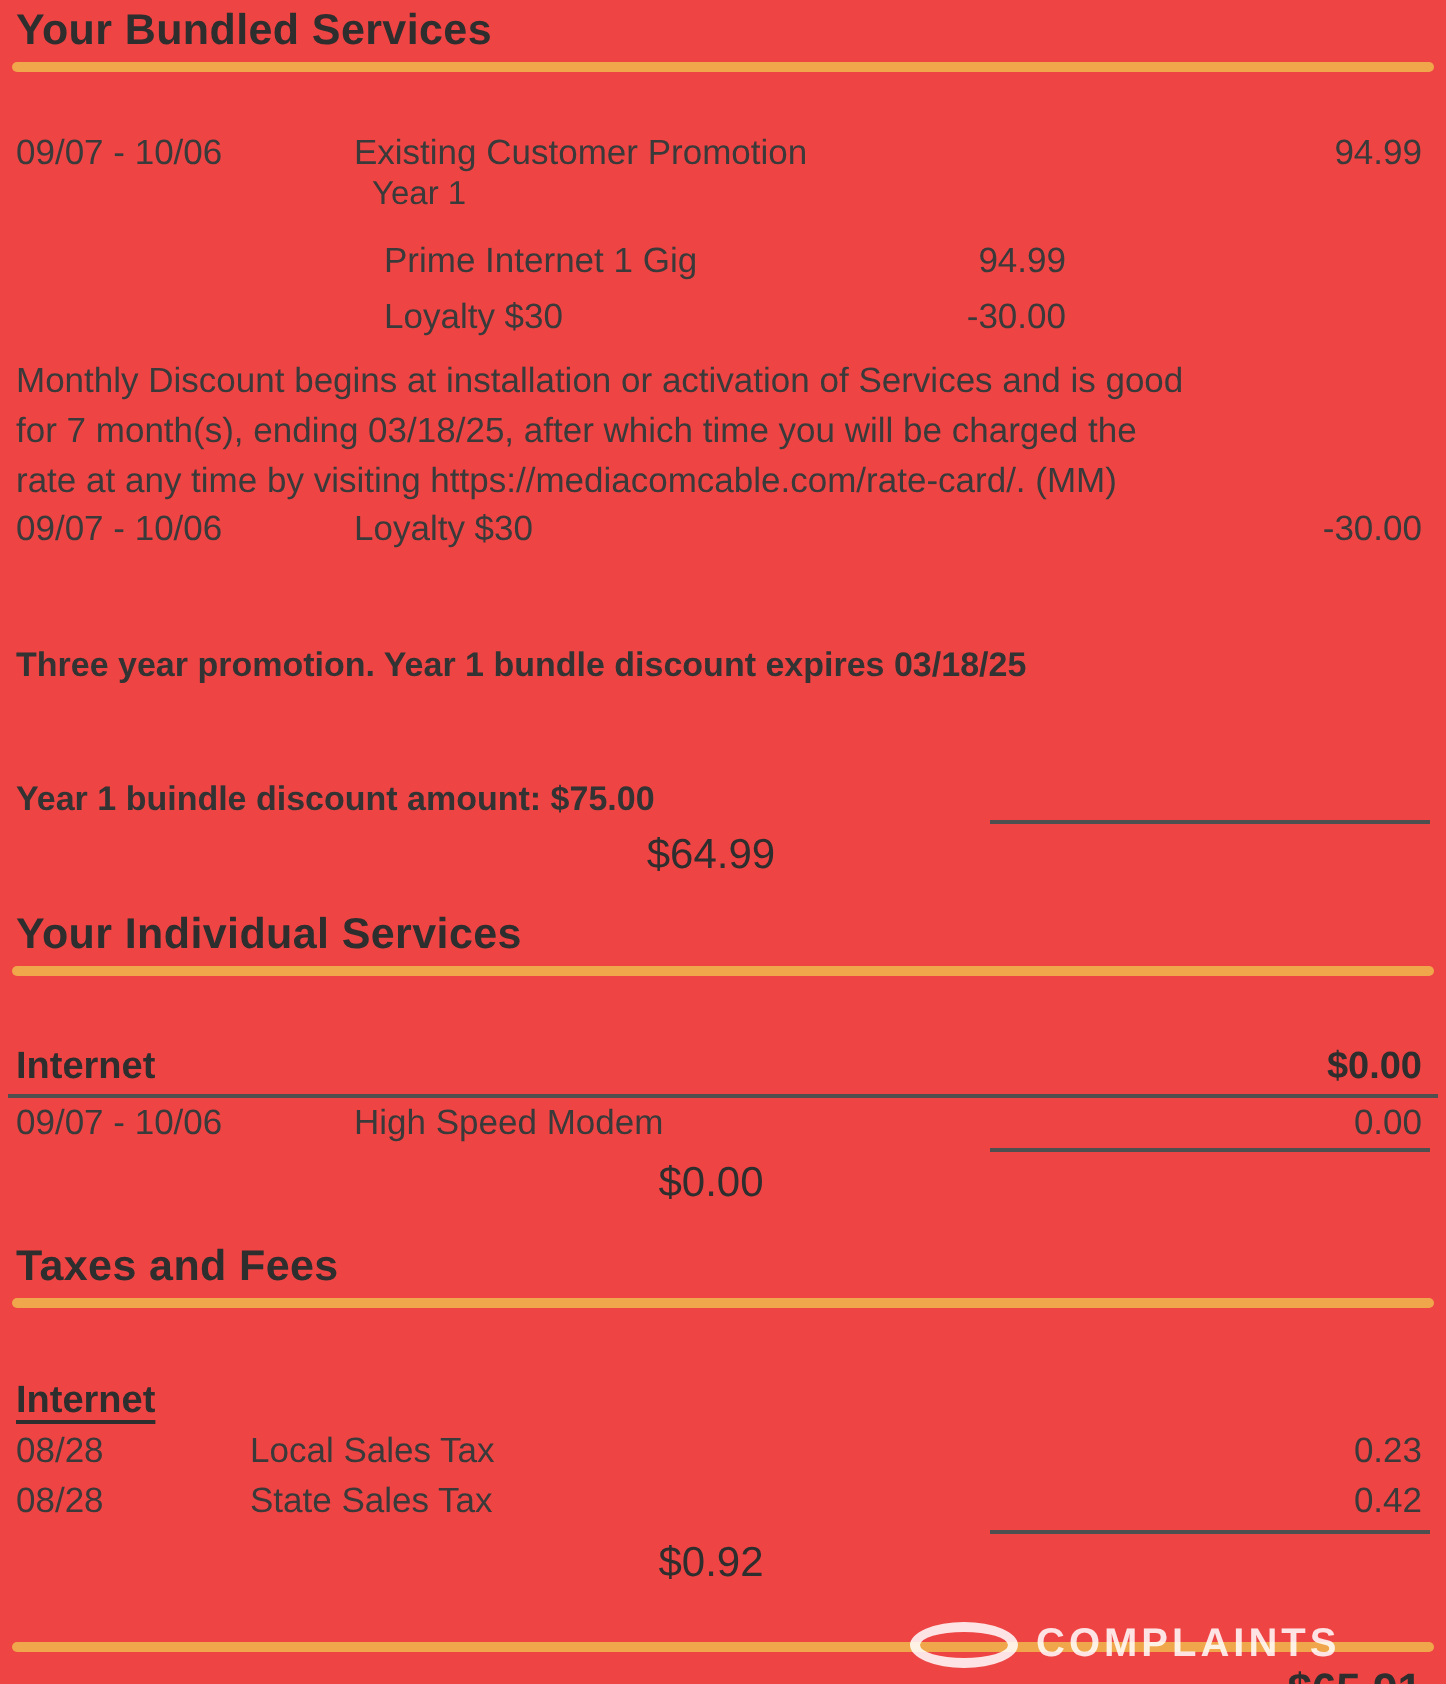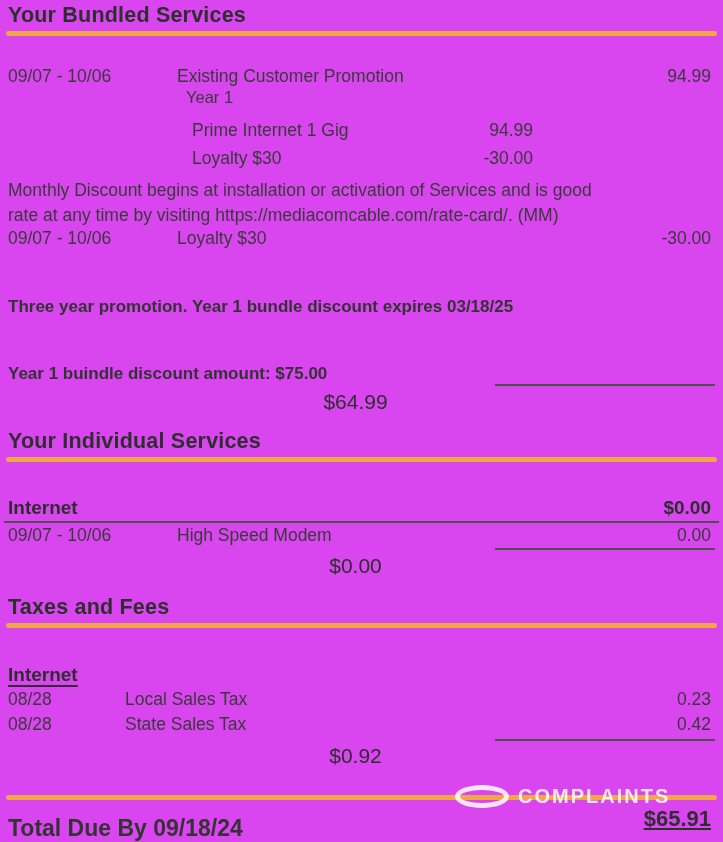--- a/index.html
+++ b/index.html
@@ -1,19 +1,19 @@
 <!DOCTYPE html>
 <html><head>
 <meta charset="utf-8">
 <style>
   html,body{margin:0;padding:0;background:#ffffff;}
   .page{
     position:relative;
     width:723px;height:842px;
-    background:#d946ef;
+    background:#ef4444;
     font-family:"Liberation Sans", sans-serif;
     color:#3a3a3a;
     overflow:hidden;
   }
   .h-section{
     margin:2px 0 0 8px;
     font-size:21.5px;line-height:27px;
     font-weight:bold;color:#2e2e2e;
     letter-spacing:.2px;
   }
@@ -104,20 +104,21 @@
     <span class="desc-item">Prime Internet 1 Gig</span>
     <span class="mid">94.99</span>
   </div>
   <div class="row row-component">
     <span class="desc-item">Loyalty $30</span>
     <span class="mid">-30.00</span>
   </div>
 
   <div class="para">
     <div class="para-line">Monthly Discount begins at installation or activation of Services and is good</div>
+    <div class="para-line">for 7 month(s), ending 03/18/25, after which time you will be charged the</div>
     <div class="para-line">rate at any time by visiting https://mediacomcable.com/rate-card/. (MM)</div>
   </div>
 
   <div class="row">
     <span class="date">09/07 - 10/06</span>
     <span class="desc">Loyalty $30</span>
     <span class="amt">-30.00</span>
   </div>
 
   <div class="promo-note">

